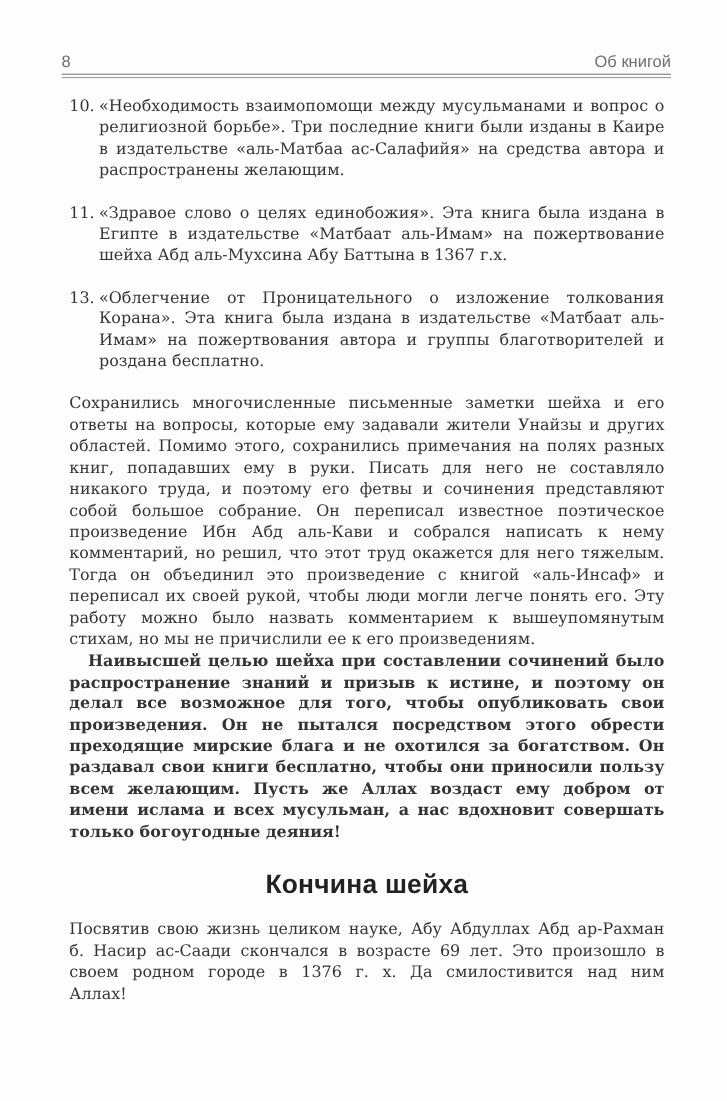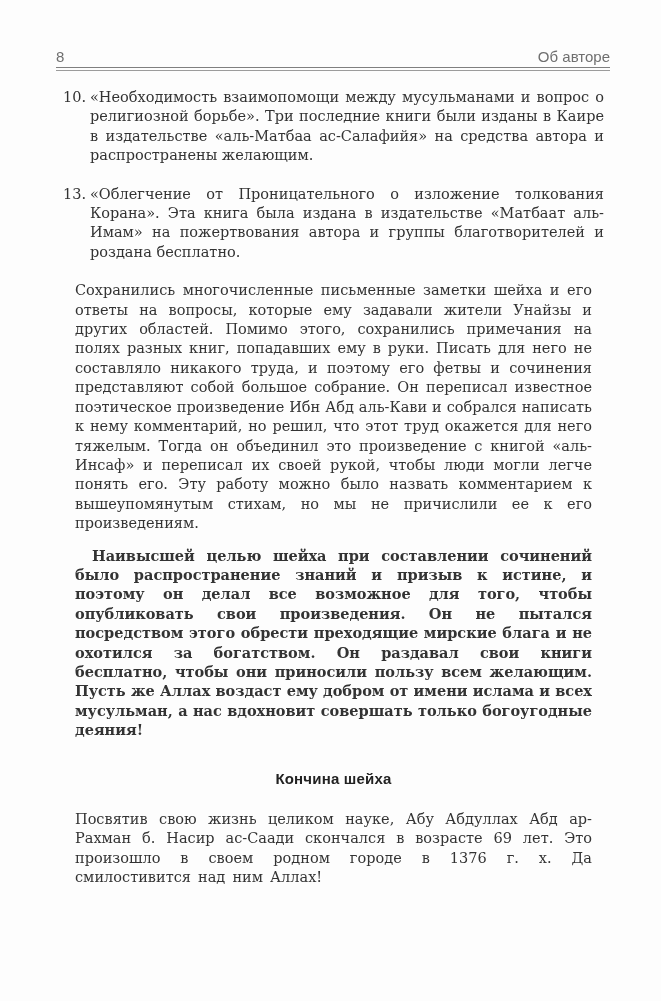--- a/index.html
+++ b/index.html
@@ -44,51 +44,55 @@
   ol.biblio li {
     position:relative;
     padding-left:27px;
     margin:4px 0 19px 0;
   }
   ol.biblio li .num {
     position:absolute;
     left:0;
     top:0;
   }
-  .para { margin:12px; }
+  .para { margin:0; }
   .para.first { margin-top:14px; }
   .para.indent { text-indent:17px;font-weight:bold; }
   .section-heading {
     margin:29px 0 22px 0;
     text-align:center;
     font-family:"Liberation Sans", sans-serif;
     font-weight:bold;
-    font-size:15px;
+    font-size:24px;
     color:#222222;
     letter-spacing:0.2px;
   }
   .para.final { word-spacing:2.5px; }
 </style>
 </head>
 <body>
 
 <div class="page">
 
   <header class="page-header">
     <span>8</span>
-    <span>Об авторе</span>
+    <span>Об книгой</span>
   </header>
   <div class="header-rule"></div>
 
   <main class="content">
 
     <ol class="biblio">
       <li>
         <span class="num">10.</span>
         <span>«Необходимость взаимопомощи между мусульманами и вопрос о религиозной борьбе». Три последние книги были изданы в Каире в издательстве «аль-Матбаа ас-Салафийя» на средства автора и распространены желающим.</span>
+      </li>
+      <li>
+        <span class="num">11.</span>
+        <span>«Здравое слово о целях единобожия». Эта книга была издана в Египте в издательстве «Матбаат аль-Имам» на пожертвование шейха Абд аль-Мухсина Абу Баттына в 1367 г.х.</span>
       </li>
       <li>
         <span class="num">13.</span>
         <span>«Облегчение от Проницательного о изложение толкования Корана». Эта книга была издана в издательстве «Матбаат аль-Имам» на пожертвования автора и группы благотворителей и роздана бесплатно.</span>
       </li>
     </ol>
 
     <p class="para first">Сохранились многочисленные письменные заметки шейха и его ответы на вопросы, которые ему задавали жители Унайзы и других областей. Помимо этого, сохранились примечания на полях разных книг, попадавших ему в руки. Писать для него не составляло никакого труда, и поэтому его фетвы и сочинения представляют собой большое собрание. Он переписал известное поэтическое произведение Ибн Абд аль-Кави и собрался написать к нему комментарий, но решил, что этот труд окажется для него тяжелым. Тогда он объединил это произведение с книгой «аль-Инсаф» и переписал их своей рукой, чтобы люди могли легче понять его. Эту работу можно было назвать комментарием к вышеупомянутым стихам, но мы не причислили ее к его произведениям.</p>
     <p class="para indent">Наивысшей целью шейха при составлении сочинений было распространение знаний и призыв к истине, и поэтому он делал все возможное для того, чтобы опубликовать свои произведения. Он не пытался посредством этого обрести преходящие мирские блага и не охотился за богатством. Он раздавал свои книги бесплатно, чтобы они приносили пользу всем желающим. Пусть же Аллах воздаст ему добром от имени ислама и всех мусульман, а нас вдохновит совершать только богоугодные деяния!</p>
 

